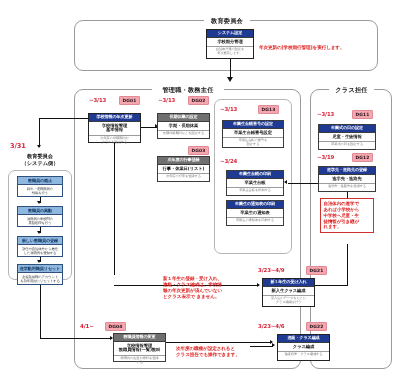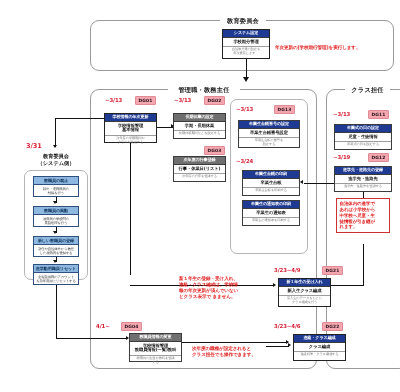--- a/index.html
+++ b/index.html
@@ -1,21 +1,21 @@
 <!DOCTYPE html>
 <html><head>
 <meta charset="utf-8">
 <style>
   html,body{margin:0;padding:0;background:#ffffff;}
   body{
     width:400px;height:392px;position:relative;overflow:hidden;
     font-family:"DejaVu Sans","Liberation Sans",sans-serif;
     color:#111;
   }
-  .stage{position:absolute;left:16px;top:0;width:364px;height:392px;}
+  .stage{position:absolute;left:0;top:0;width:364px;height:392px;}
   .abs{position:absolute;box-sizing:border-box;}
 
   
   .group{
     border:1.1px solid #9a9a9a;border-radius:9px;background:transparent;
   }
   .group-title{
     position:absolute;background:#fff;padding:0 4px;
     font-size:6.2px;font-weight:bold;color:#1a1a1a;white-space:nowrap;
     letter-spacing:.2px;text-align:center;

